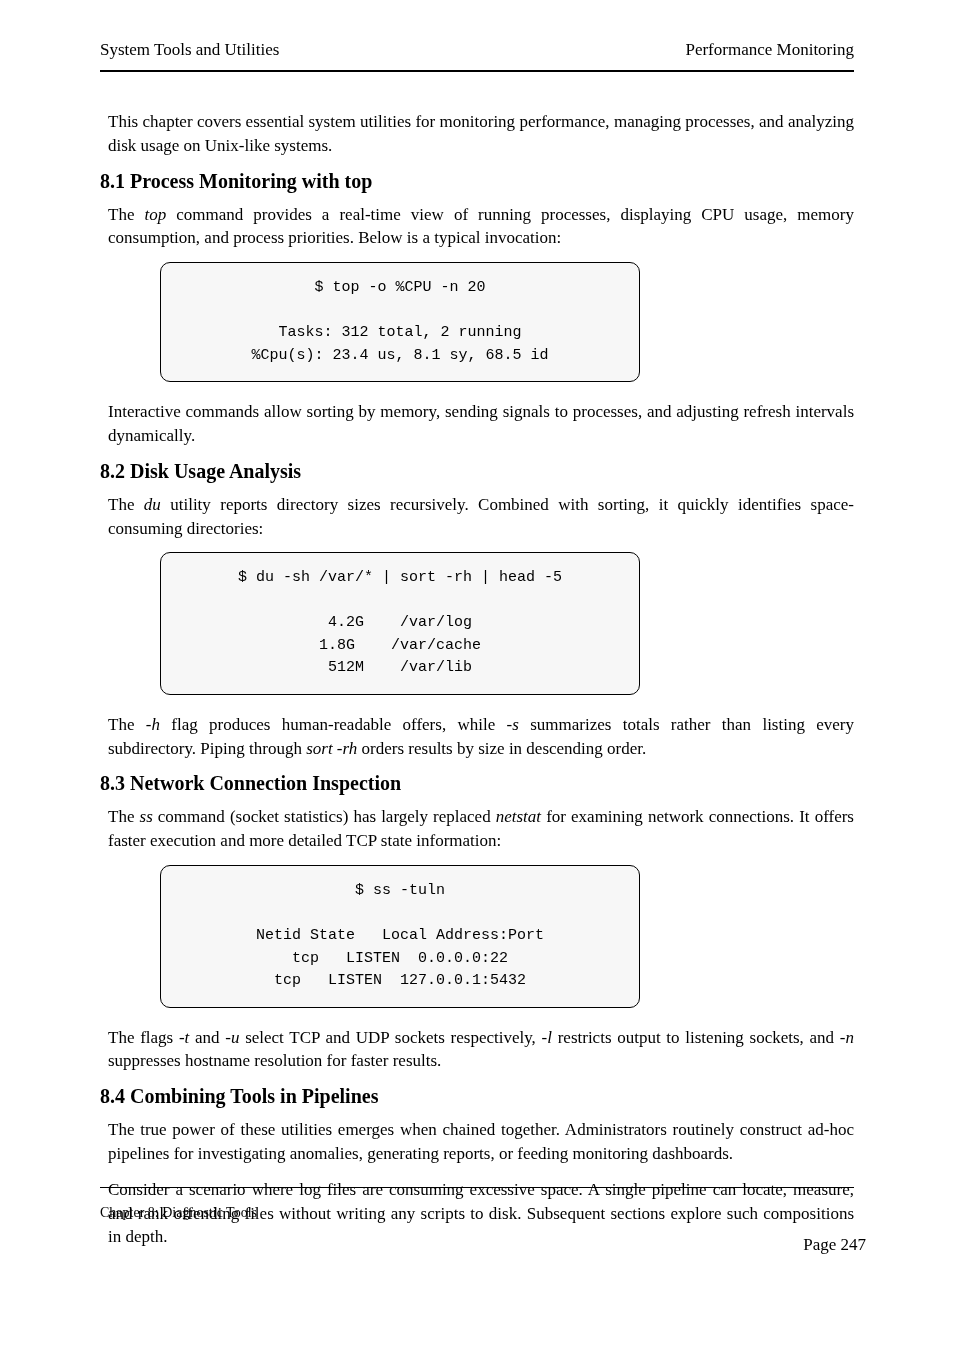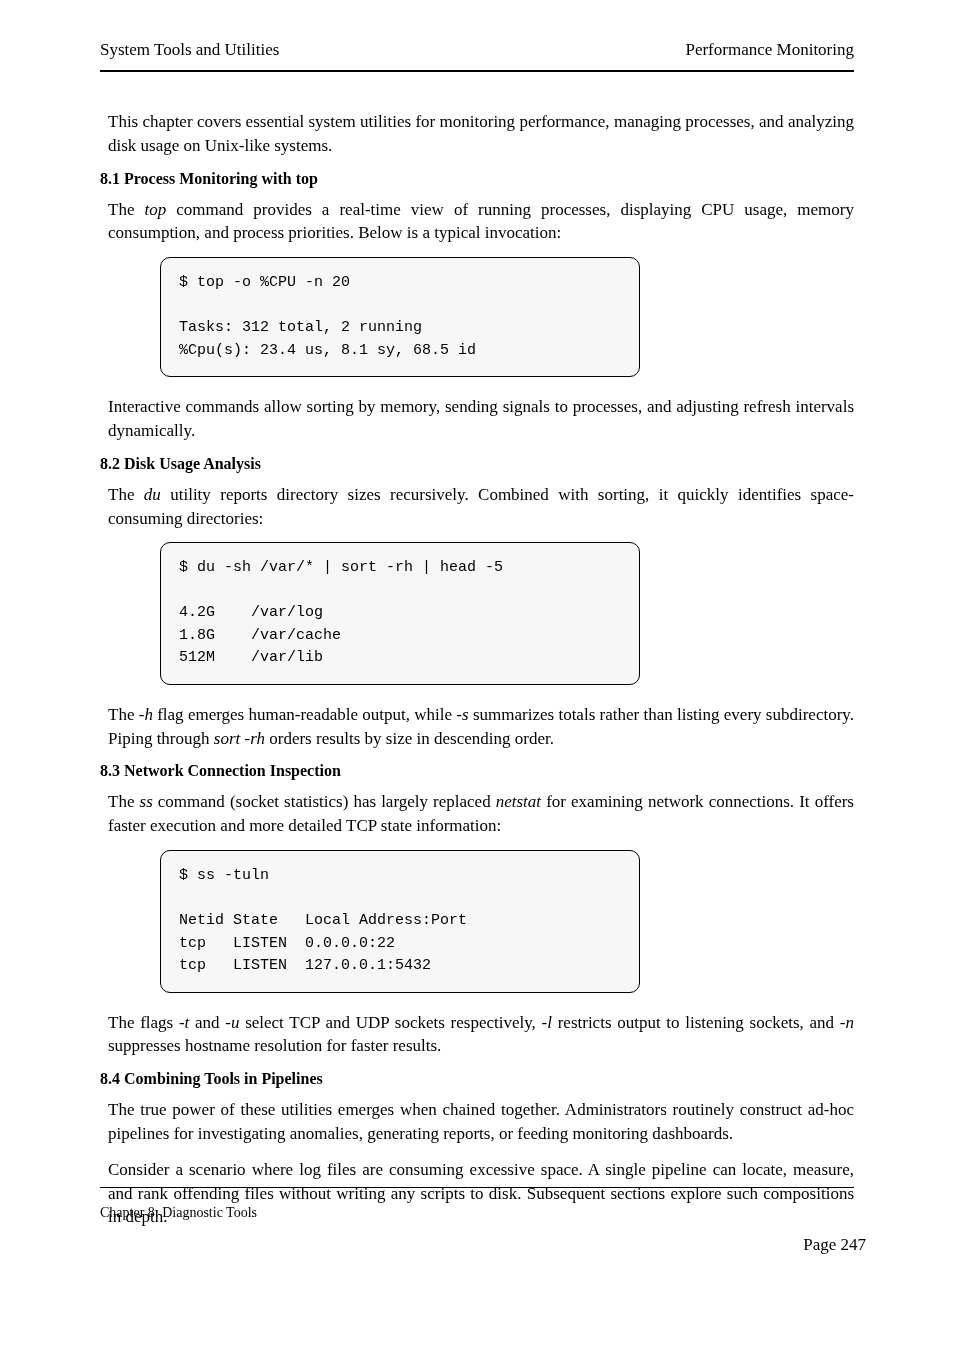--- a/index.html
+++ b/index.html
@@ -44,21 +44,21 @@
     top: 40px;
     font-size: 17px;
   }
   .content {
     position: absolute;
     left: 100px;
     right: 100px;
     top: 110px;
   }
   .section-title {
-    font-size: 16px;
+    font-size: 20px;
     font-weight: bold;
     margin: 0 0 10px 0;
   }
   .para {
     font-size: 17px;
     line-height: 1.4;
     margin: 0 0 12px 8px;
     text-align: justify;
   }
   .code-box {
@@ -66,20 +66,21 @@
     border: 1.5px solid #000;
     border-radius: 10px;
     padding: 14px 18px;
     font-family: "Courier New", Courier, monospace;
     font-size: 15px;
     line-height: 1.5;
     width: 480px;
     margin: 8px 0 18px 60px;
     white-space: pre;
     box-sizing: border-box;
+    text-align: center;
   }
   .footer-left {
     position: absolute;
     left: 100px;
     top: 1205px;
     font-size: 14px;
   }
   .footer-right {
     position: absolute;
     right: 88px;
@@ -117,21 +118,21 @@
     <p class="section-title">8.2 Disk Usage Analysis</p>
     <p class="para">
       <span>The </span><span class="italic">du</span><span> utility reports directory sizes recursively. Combined with sorting, it quickly identifies space-consuming directories:</span>
     </p>
     <div class="code-box">$ du -sh /var/* | sort -rh | head -5
 
 4.2G    /var/log
 1.8G    /var/cache
 512M    /var/lib</div>
     <p class="para">
-      <span>The </span><span class="italic">-h</span><span> flag emerges human-readable output, while </span><span class="italic">-s</span><span> summarizes totals rather than listing every subdirectory. Piping through </span><span class="italic">sort -rh</span><span> orders results by size in descending order.</span>
+      <span>The </span><span class="italic">-h</span><span> flag produces human-readable offers, while </span><span class="italic">-s</span><span> summarizes totals rather than listing every subdirectory. Piping through </span><span class="italic">sort -rh</span><span> orders results by size in descending order.</span>
     </p>
 
     <p class="section-title">8.3 Network Connection Inspection</p>
     <p class="para">
       <span>The </span><span class="italic">ss</span><span> command (socket statistics) has largely replaced </span><span class="italic">netstat</span><span> for examining network connections. It offers faster execution and more detailed TCP state information:</span>
     </p>
     <div class="code-box">$ ss -tuln
 
 Netid State   Local Address:Port
 tcp   LISTEN  0.0.0.0:22

